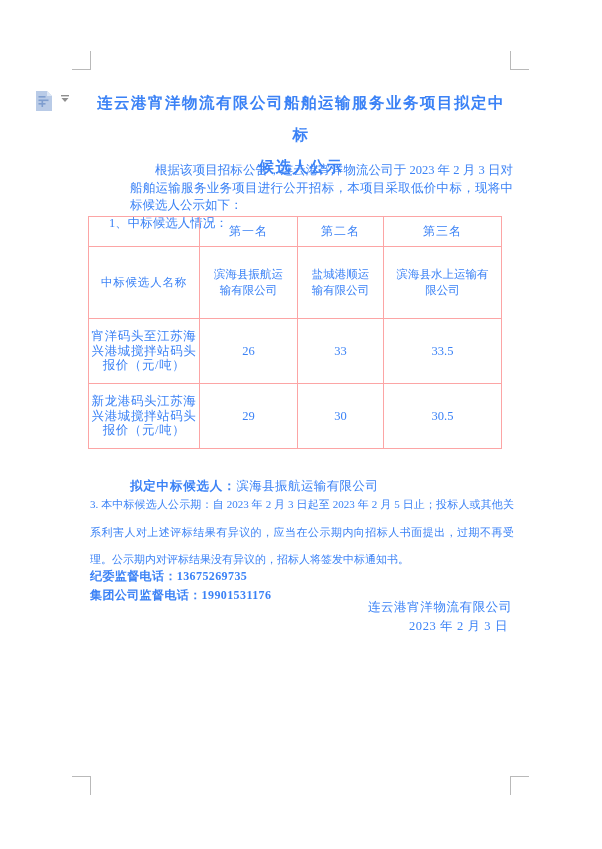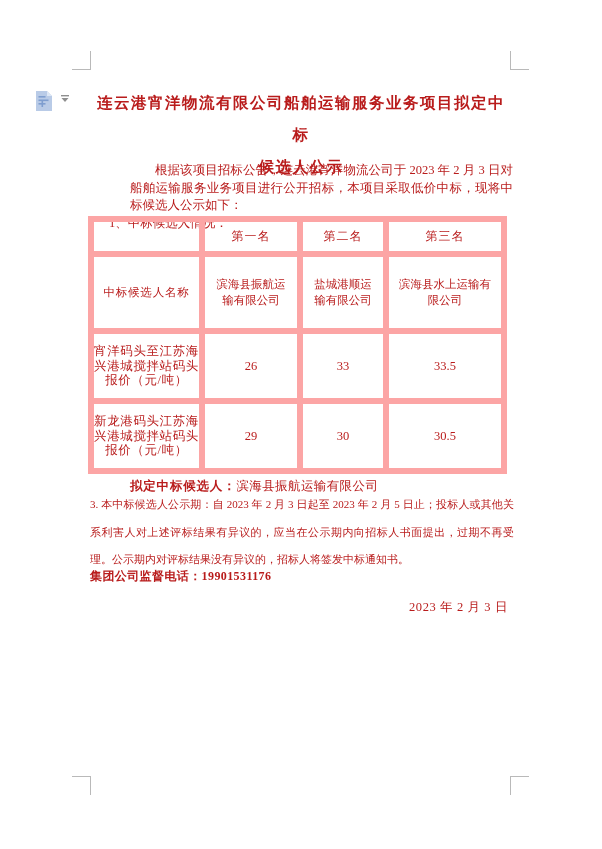--- a/index.html
+++ b/index.html
@@ -1,19 +1,19 @@
 <!DOCTYPE html>
 <html><head>
 <meta charset="utf-8">
 <style>
   html,body { margin:0; padding:0; background:#ffffff; }
   .page {
     position:relative; width:602px; height:849px; background:#ffffff;
     font-family:"Liberation Serif","DejaVu Serif",serif;
-    color:#b91c1c; overflow:hidden;
+    color:#3b82f6; overflow:hidden;
   }
 
   
   .crop { position:absolute; width:18px; height:18px; border:0 solid #b9b9b9; }
   .crop.tl { left:72px;  top:51px;  border-right-width:1px; border-bottom-width:1px; }
   .crop.tr { left:510px; top:51px;  border-left-width:1px;  border-bottom-width:1px; }
   .crop.bl { left:72px;  top:776px; border-right-width:1px; border-top-width:1px; }
   .crop.br { left:510px; top:776px; border-left-width:1px;  border-top-width:1px; }
 
   
@@ -33,21 +33,21 @@
   }
   .intro p { margin:0; }
   .intro .para { text-indent:2em;margin-left:40px; }
   .intro .list { padding-left:19px; }
 
   table.bids {
     position:absolute; left:88px; top:216px; width:413px;
     border-collapse:collapse; table-layout:fixed;
   }
   table.bids td {
-    border:6px solid #fca5a5; vertical-align:middle;
+    border:1px solid #fca5a5; vertical-align:middle;
     font-size:12px; text-align:center; padding:0;font-family:Liberation Serif, serif;
   }
   tr.r0 td { height:29px; letter-spacing:1px; }
   tr.r1 td { height:71px; line-height:15.5px; padding:0 9px; font-size:11.5px; }
   tr.r2 td, tr.r3 td { height:64px; font-size:12.5px;text-align:center; }
   td.cell-label {
     text-align:left; padding:0 4px 0 5px;
     font-size:11.5px; line-height:14.5px; letter-spacing:0.6px;
   }
   tr.r1 td.row-head { text-align:center; font-size:11.5px; letter-spacing:0.8px; padding:0 0; }
@@ -141,20 +141,22 @@
     </tbody>
   </table>
 
   <p class="proposed">
     <span class="b">拟定中标候选人：</span><span>滨海县振航运输有限公司</span>
   </p>
 
   <p class="notice">3. 本中标候选人公示期：自 2023 年 2 月 3 日起至 2023 年 2 月 5 日止；投标人或其他关系利害人对上述评标结果有异议的，应当在公示期内向招标人书面提出，过期不再受理。公示期内对评标结果没有异议的，招标人将签发中标通知书。</p>
 
   <div class="contacts">
+    <div>纪委监督电话：13675269735</div>
     <div>集团公司监督电话：19901531176</div>
   </div>
 
   <div class="signature">
+    <div>连云港宵洋物流有限公司</div>
     <div class="date">2023 年 2 月 3 日</div>
   </div>
 
 </div>
 
 </body></html>

